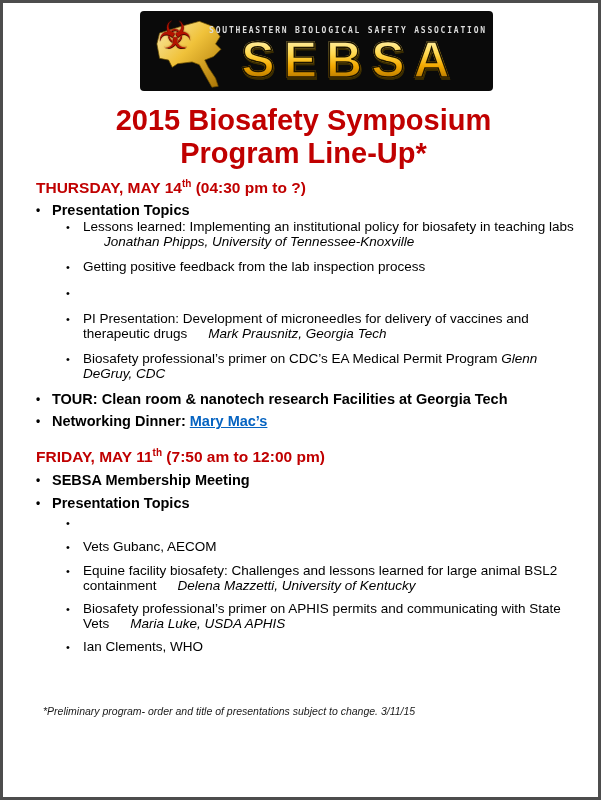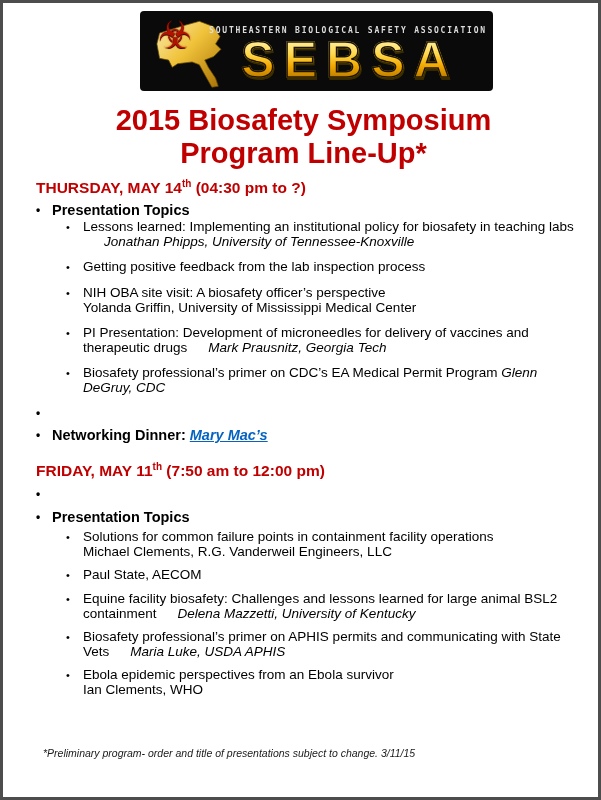--- a/index.html
+++ b/index.html
@@ -83,21 +83,20 @@
   .tour-item { margin-top: 8px; }
   .dinner-item { margin-top: 5px; }
   .friday-heading { margin-top: 18px; }
   .membership-item { margin-top: 7px; }
 
   .link {
     color: #0563C1;
     text-decoration: underline;
     font-weight: bold;
     cursor: pointer;
-    font-style: italic;
   }
 
   .footer-note {
     margin: 50px 0 0 40px;
     font-size: 10.5px;
     font-style: italic;
     color: #1a1a1a;
   }
 </style>
 </head>
@@ -141,81 +140,74 @@
         <div class="txt"><span>Lessons learned: Implementing an institutional policy for biosafety in teaching labs</span><span class="gap"></span><em>Jonathan Phipps, University of Tennessee-Knoxville</em></div>
       </div>
       <div class="l2">
         <span class="dot">•</span>
         <div class="txt">
           <div>Getting positive feedback from the lab inspection process</div>
         </div>
       </div>
       <div class="l2">
         <span class="dot">•</span>
+      </div>
+      <div class="l2">
+        <span class="dot">•</span>
+        <div class="txt"><span>PI Presentation: Development of microneedles for delivery of vaccines and therapeutic drugs</span><span class="gap"></span><em>Mark Prausnitz, Georgia Tech</em></div>
+      </div>
+      <div class="l2">
+        <span class="dot">•</span>
+        <div class="txt"><span>Biosafety professional’s primer on CDC’s EA Medical Permit Program</span> <em>Glenn DeGruy, CDC</em></div>
+      </div>
+    </div>
+
+    <div class="l1 tour-item">
+      <span class="dot">•</span>
+      <span class="txt">TOUR: Clean room &amp; nanotech research Facilities at Georgia Tech</span>
+    </div>
+
+    <div class="l1 dinner-item">
+      <span class="dot">•</span>
+      <span class="txt"><span>Networking Dinner: </span><a class="link">Mary Mac’s</a></span>
+    </div>
+
+    <div class="day-heading friday-heading"><span>FRIDAY, MAY 11</span><sup>th</sup><span> (7:50 am to 12:00 pm)</span></div>
+
+    <div class="l1 membership-item">
+      <span class="dot">•</span>
+      <span class="txt">SEBSA Membership Meeting</span>
+    </div>
+
+    <div class="l1">
+      <span class="dot">•</span>
+      <span class="txt">Presentation Topics</span>
+    </div>
+
+    <div class="sub-list-fri">
+      <div class="l2">
+        <span class="dot">•</span>
+      </div>
+      <div class="l2">
+        <span class="dot">•</span>
         <div class="txt">
-          <div>NIH OBA site visit: A biosafety officer’s perspective</div>
-          <div class="spk">Yolanda Griffin, University of Mississippi Medical Center</div>
+          <div class="spk">Vets Gubanc, AECOM</div>
         </div>
       </div>
       <div class="l2">
         <span class="dot">•</span>
-        <div class="txt"><span>PI Presentation: Development of microneedles for delivery of vaccines and therapeutic drugs</span><span class="gap"></span><em>Mark Prausnitz, Georgia Tech</em></div>
-      </div>
-      <div class="l2">
-        <span class="dot">•</span>
-        <div class="txt"><span>Biosafety professional’s primer on CDC’s EA Medical Permit Program</span> <em>Glenn DeGruy, CDC</em></div>
-      </div>
-    </div>
-
-    <div class="l1 tour-item">
-      <span class="dot">•</span>
-    </div>
-
-    <div class="l1 dinner-item">
-      <span class="dot">•</span>
-      <span class="txt"><span>Networking Dinner: </span><a class="link">Mary Mac’s</a></span>
-    </div>
-
-    <div class="day-heading friday-heading"><span>FRIDAY, MAY 11</span><sup>th</sup><span> (7:50 am to 12:00 pm)</span></div>
-
-    <div class="l1 membership-item">
-      <span class="dot">•</span>
-    </div>
-
-    <div class="l1">
-      <span class="dot">•</span>
-      <span class="txt">Presentation Topics</span>
-    </div>
-
-    <div class="sub-list-fri">
+        <div class="txt"><span>Equine facility biosafety: Challenges and lessons learned for large animal BSL2 containment</span><span class="gap"></span><em>Delena Mazzetti, University of Kentucky</em></div>
+      </div>
+      <div class="l2">
+        <span class="dot">•</span>
+        <div class="txt"><span>Biosafety professional’s primer on APHIS permits and communicating with State Vets</span><span class="gap"></span><em>Maria Luke, USDA APHIS</em></div>
+      </div>
       <div class="l2">
         <span class="dot">•</span>
         <div class="txt">
-          <div>Solutions for common failure points in containment facility operations</div>
-          <div class="spk">Michael Clements, R.G. Vanderweil Engineers, LLC</div>
-        </div>
-      </div>
-      <div class="l2">
-        <span class="dot">•</span>
-        <div class="txt">
-          <div class="spk">Paul State, AECOM</div>
-        </div>
-      </div>
-      <div class="l2">
-        <span class="dot">•</span>
-        <div class="txt"><span>Equine facility biosafety: Challenges and lessons learned for large animal BSL2 containment</span><span class="gap"></span><em>Delena Mazzetti, University of Kentucky</em></div>
-      </div>
-      <div class="l2">
-        <span class="dot">•</span>
-        <div class="txt"><span>Biosafety professional’s primer on APHIS permits and communicating with State Vets</span><span class="gap"></span><em>Maria Luke, USDA APHIS</em></div>
-      </div>
-      <div class="l2">
-        <span class="dot">•</span>
-        <div class="txt">
-          <div>Ebola epidemic perspectives from an Ebola survivor</div>
           <div class="spk">Ian Clements, WHO</div>
         </div>
       </div>
     </div>
 
     <div class="footer-note">*Preliminary program- order and title of presentations subject to change. 3/11/15</div>
 
   </div>
 </div>
 

